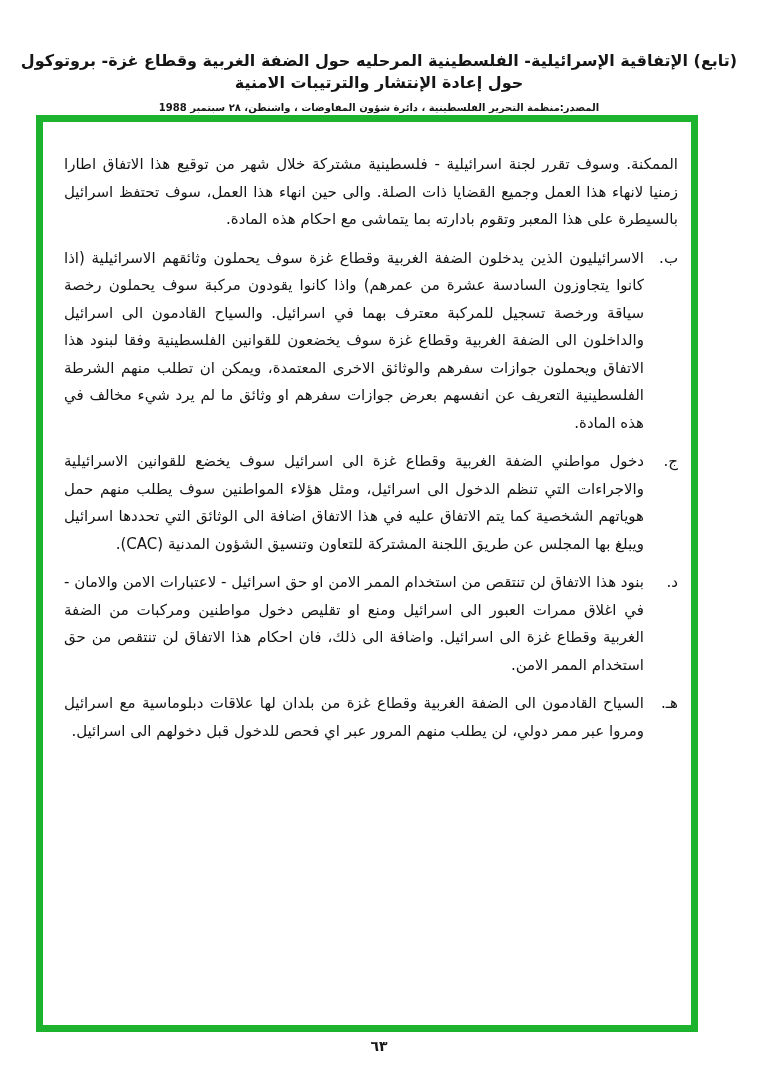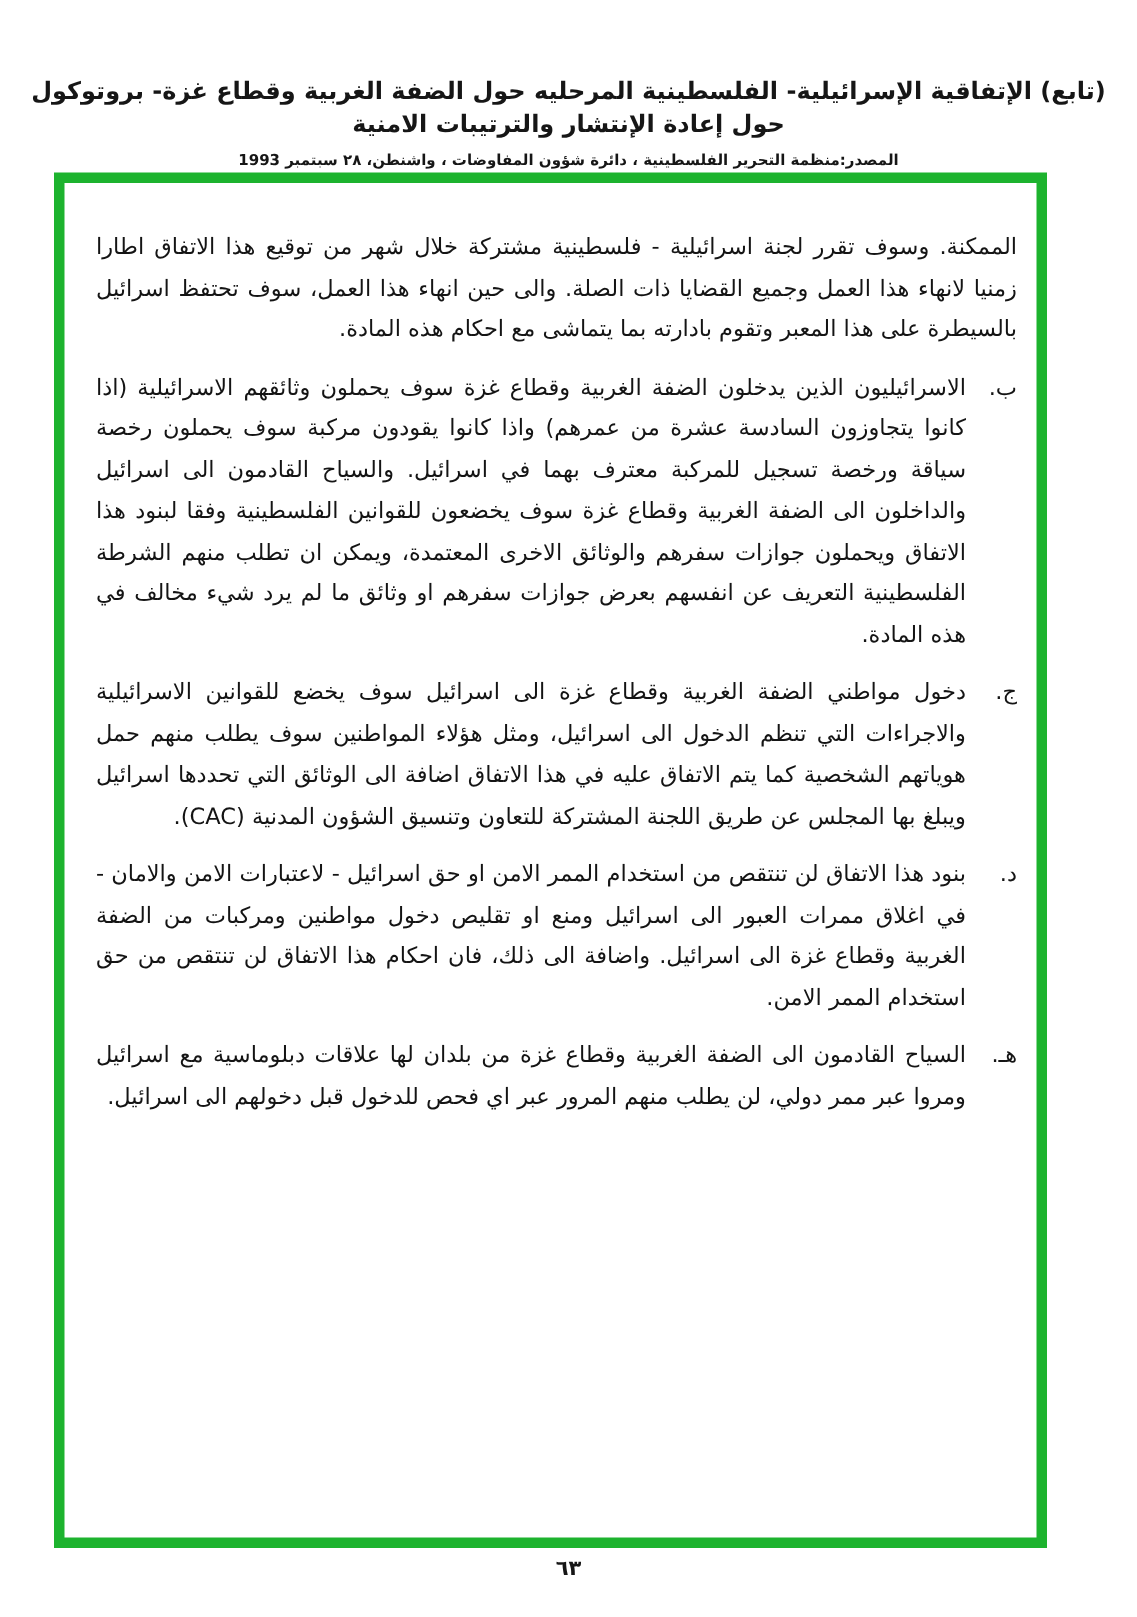--- a/index.html
+++ b/index.html
@@ -77,21 +77,21 @@
     font-size: 14px;
     font-weight: bold;
     direction: rtl;
   }
 </style>
 </head>
 <body>
 
 <div class="page-header">
   <div class="header-title">(تابع) الإتفاقية الإسرائيلية- الفلسطينية المرحليه حول الضفة الغربية وقطاع غزة- بروتوكول حول إعادة الإنتشار والترتيبات الامنية</div>
-  <div class="header-source">المصدر:منظمة التحرير الفلسطينية ، دائرة شؤون المفاوضات ، واشنطن، ٢٨ سبتمبر 1993</div>
+  <div class="header-source">المصدر:منظمة التحرير الفلسطينية ، دائرة شؤون المفاوضات ، واشنطن، ٢٨ سبتمبر 1988</div>
 </div>
 
 <div class="document-frame">
   <div class="frame-content">
 
     <div class="para continuation">
 
       <div class="ptext">الممكنة. وسوف تقرر لجنة اسرائيلية - فلسطينية مشتركة خلال شهر من توقيع هذا الاتفاق اطارا زمنيا لانهاء هذا العمل وجميع القضايا ذات الصلة. والى حين انهاء هذا العمل، سوف تحتفظ اسرائيل بالسيطرة على هذا المعبر وتقوم بادارته بما يتماشى مع احكام هذه المادة.</div>
     </div>
 

